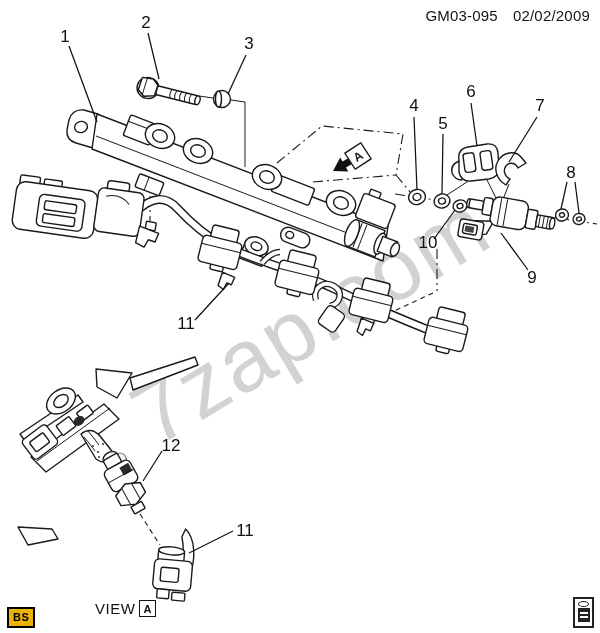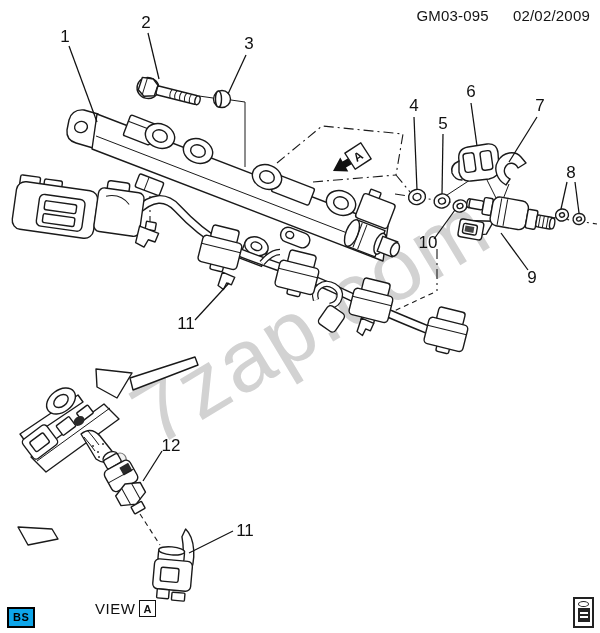--- a/index.html
+++ b/index.html
@@ -7,41 +7,41 @@
   }
   html,body{margin:0;padding:0;background:var(--bg);}
   #stage{position:relative;width:600px;height:633px;background:var(--bg);overflow:hidden;
          font-family:"Liberation Sans",sans-serif;}
   
   .watermark{position:absolute;left:112px;top:276px;z-index:0;font-size:88px;line-height:1;
              color:var(--wm);letter-spacing:2px;white-space:nowrap;
              transform:rotate(-31deg);transform-origin:center;user-select:none;}
   
   .header{position:absolute;top:7px;right:10px;z-index:3;font-size:15px;color:#141414;
-          display:flex;gap:24px;letter-spacing:.2px;}
+          display:flex;gap:15px;letter-spacing:.2px;}
   
   svg.draw{position:absolute;left:0;top:0;z-index:1;}
   .ln{fill:none;stroke:var(--line);stroke-width:1.4;stroke-linecap:round;stroke-linejoin:round;}
   .wh{fill:#fff;stroke:var(--line);stroke-width:1.4;stroke-linejoin:round;}
   .thin{fill:none;stroke:var(--line);stroke-width:1;}
   .dd{fill:none;stroke:var(--line);stroke-width:1.1;stroke-dasharray:10 4 2 4;}
   .dash{fill:none;stroke:var(--line);stroke-width:1.1;stroke-dasharray:5 4;}
   .tube-o{fill:none;stroke:var(--line);stroke-width:9;}
   .tube-i{fill:none;stroke:#fff;stroke-width:6.2;}
   .wire-o{fill:none;stroke:var(--line);stroke-width:6.5;}
   .wire-i{fill:none;stroke:#fff;stroke-width:4;}
   .leader{fill:none;stroke:#111;stroke-width:1.25;}
   .callout{font-family:"Liberation Sans",sans-serif;font-size:17px;fill:#111;text-anchor:middle;}
   .boxA-t{font-family:"Liberation Sans",sans-serif;font-size:12px;font-weight:bold;fill:#111;text-anchor:middle;}
   
   .viewa{position:absolute;left:95px;top:600px;z-index:3;display:flex;align-items:center;
          font-size:15px;color:#111;letter-spacing:.5px;}
   .viewa .vbox{margin-left:4px;width:15px;height:15px;border:1.6px solid #111;
                display:flex;align-items:center;justify-content:center;font-size:11px;font-weight:bold;}
-  .bs{position:absolute;left:7px;top:607px;z-index:3;border:2px solid #000;background:#0ea5e9;
+  .bs{position:absolute;left:7px;top:607px;z-index:3;border:2px solid #000;background:#eab308;
       padding:1px 4px;font-size:11px;font-weight:bold;letter-spacing:.5px;line-height:1.35;color:#000;}
   .logo{position:absolute;left:573px;top:597px;z-index:3;width:21px;height:31px;border:2px solid #222;
         background:#fff;box-sizing:border-box;display:flex;flex-direction:column;align-items:center;padding-top:2px;}
   .logo-oval{width:11px;height:6px;border:1.5px solid #222;border-radius:50%;box-sizing:border-box;}
   .logo-block{margin-top:1px;width:12px;height:14px;background:#222;display:flex;flex-direction:column;
               justify-content:center;align-items:center;gap:2px;}
   .logo-block .bar{width:8px;height:2px;background:#fff;}
 </style>
 </head>
 <body>

